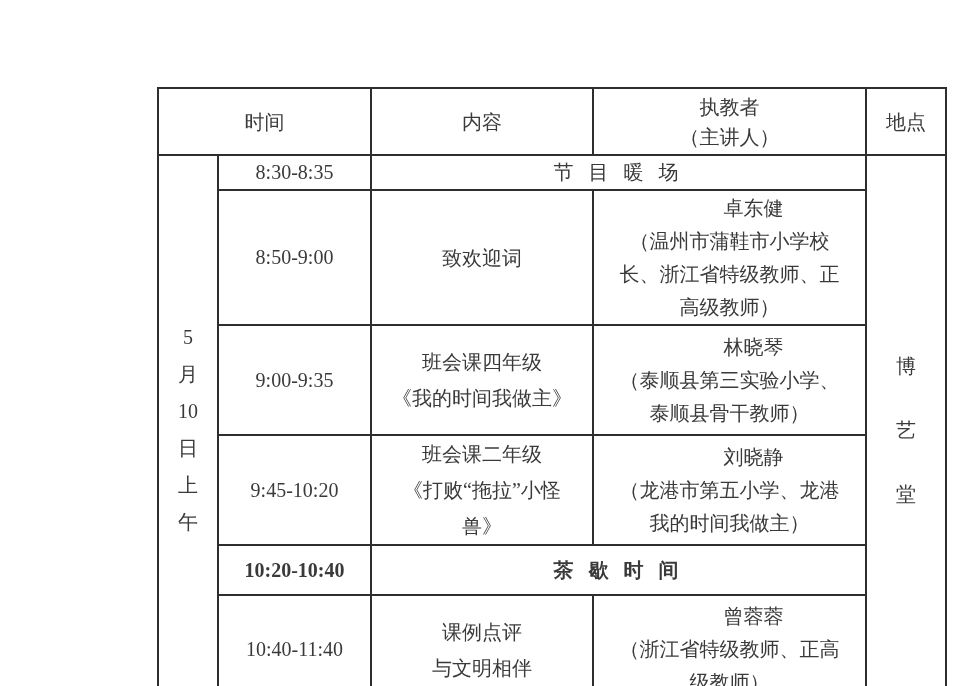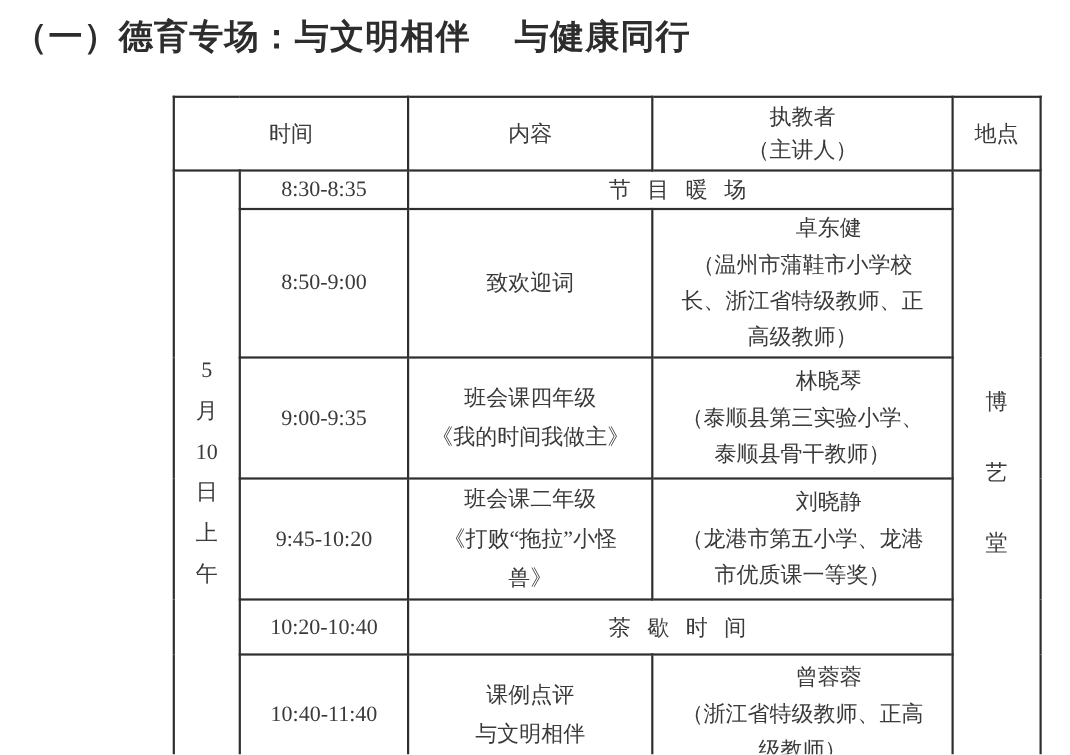--- a/index.html
+++ b/index.html
@@ -27,40 +27,37 @@
     text-align:center;vertical-align:middle;
     padding:0;font-size:20px;color:#3a3a3a;
     overflow:hidden;
   }
   .pre{white-space:pre-line;}
   tr.r-header{height:67px;}
   tr.r1{height:35px;}
   tr.r2{height:135px;}
   tr.r3{height:110px;}
   tr.r4{height:105px;}
-  tr.r5{height:50px;}
+  tr.r5{height:50px;font-weight:bold;}
   tr.r6{height:110px;}
   tr.r6 td{border-bottom-width:3px;}
   td.header-cell{font-size:21px;line-height:30px;}
   td.time-cell{font-size:21px;font-family:"Liberation Serif","DejaVu Serif",serif;}
   td.date-cell{font-size:20px;line-height:37px;}
   td.venue-cell{font-size:21px;line-height:64px;}
   td.event-cell{font-size:21px;letter-spacing:5px;border-radius:16px;}
   td.content-cell{line-height:36px;}
   td.speaker-cell .speaker-name{line-height:33px;margin-left:48px;}
   td.speaker-cell .speaker-affiliation{line-height:33px;}
 </style>
 </head>
 <body>
 
 <div class="page">
 
-  <div class="doc-title">
-    <span>（一）德育专场：与文明相伴</span><span class="part2">与健康同行</span>
-  </div>
 
   <table class="schedule">
     <colgroup>
       <col style="width:60px">
       <col style="width:153px">
       <col style="width:222px">
       <col style="width:273px">
       <col style="width:80px">
     </colgroup>
 
@@ -110,21 +107,21 @@
     </tr>
 
     <tr class="r4">
       <td class="time-cell">9:45-10:20</td>
       <td class="content-cell pre">班会课二年级
 《打败“拖拉”小怪
 兽》</td>
       <td class="speaker-cell">
         <div class="speaker-name">刘晓静</div>
         <div class="speaker-affiliation pre">（龙港市第五小学、龙港
-市优质课一等奖）</div>
+我的时间我做主）</div>
       </td>
     </tr>
 
     <tr class="r5">
       <td class="time-cell">10:20-10:40</td>
       <td colspan="2" class="event-cell">茶 歇 时 间</td>
     </tr>
 
     <tr class="r6">
       <td class="time-cell">10:40-11:40</td>

